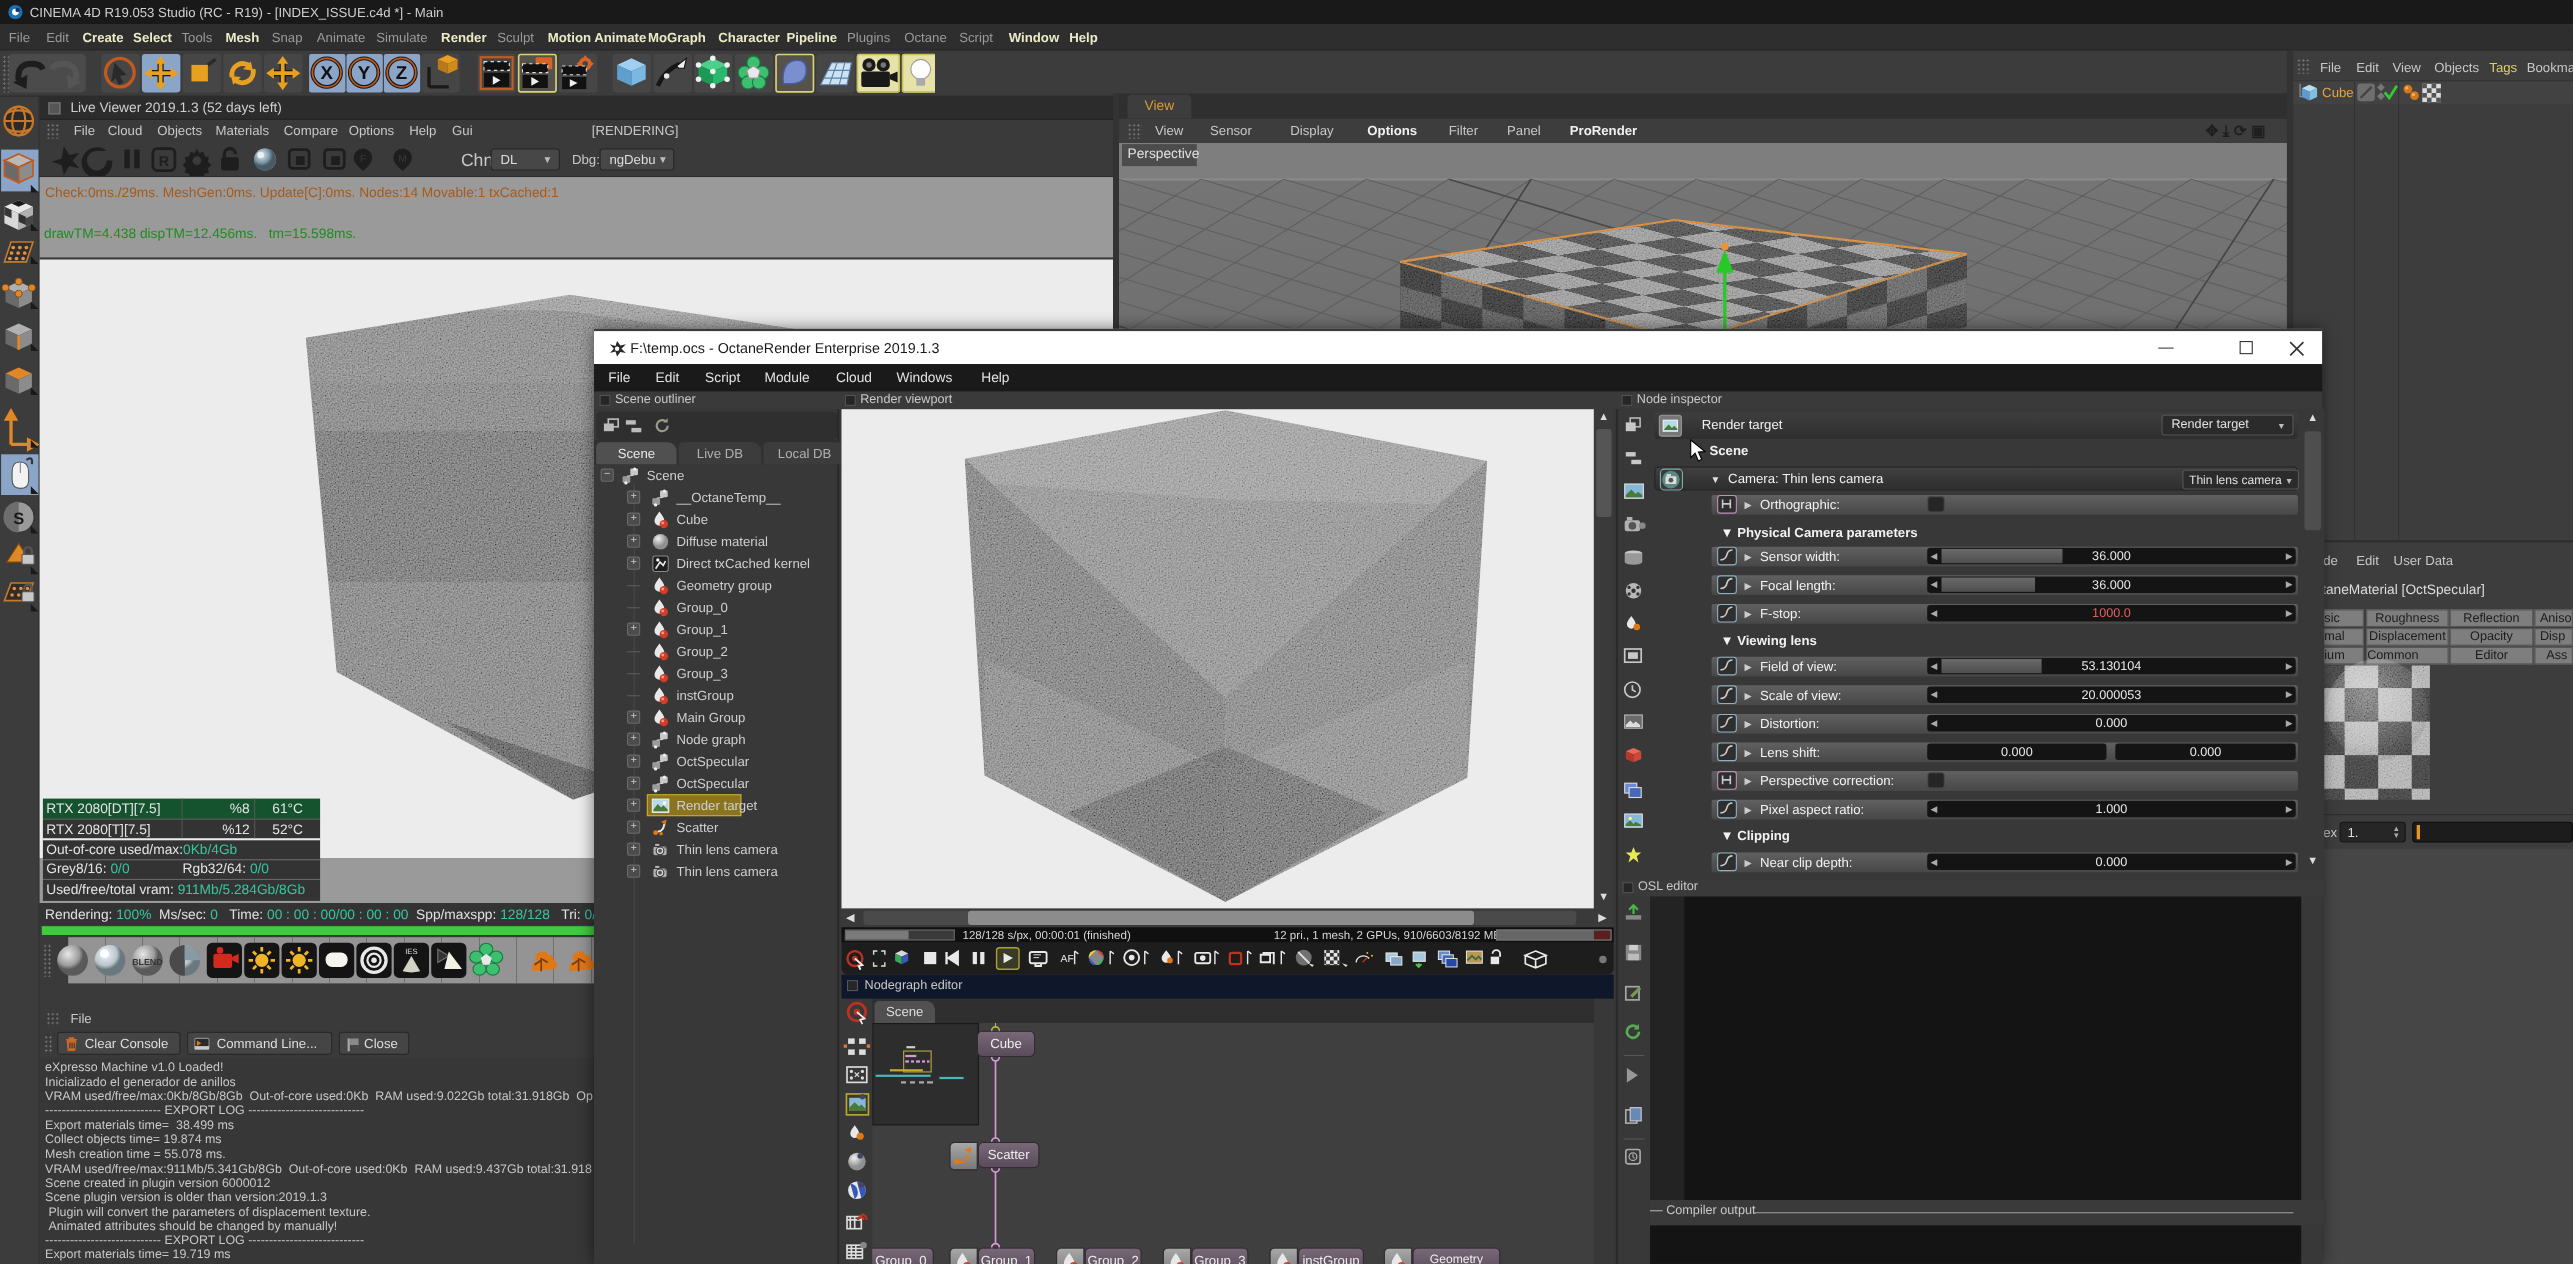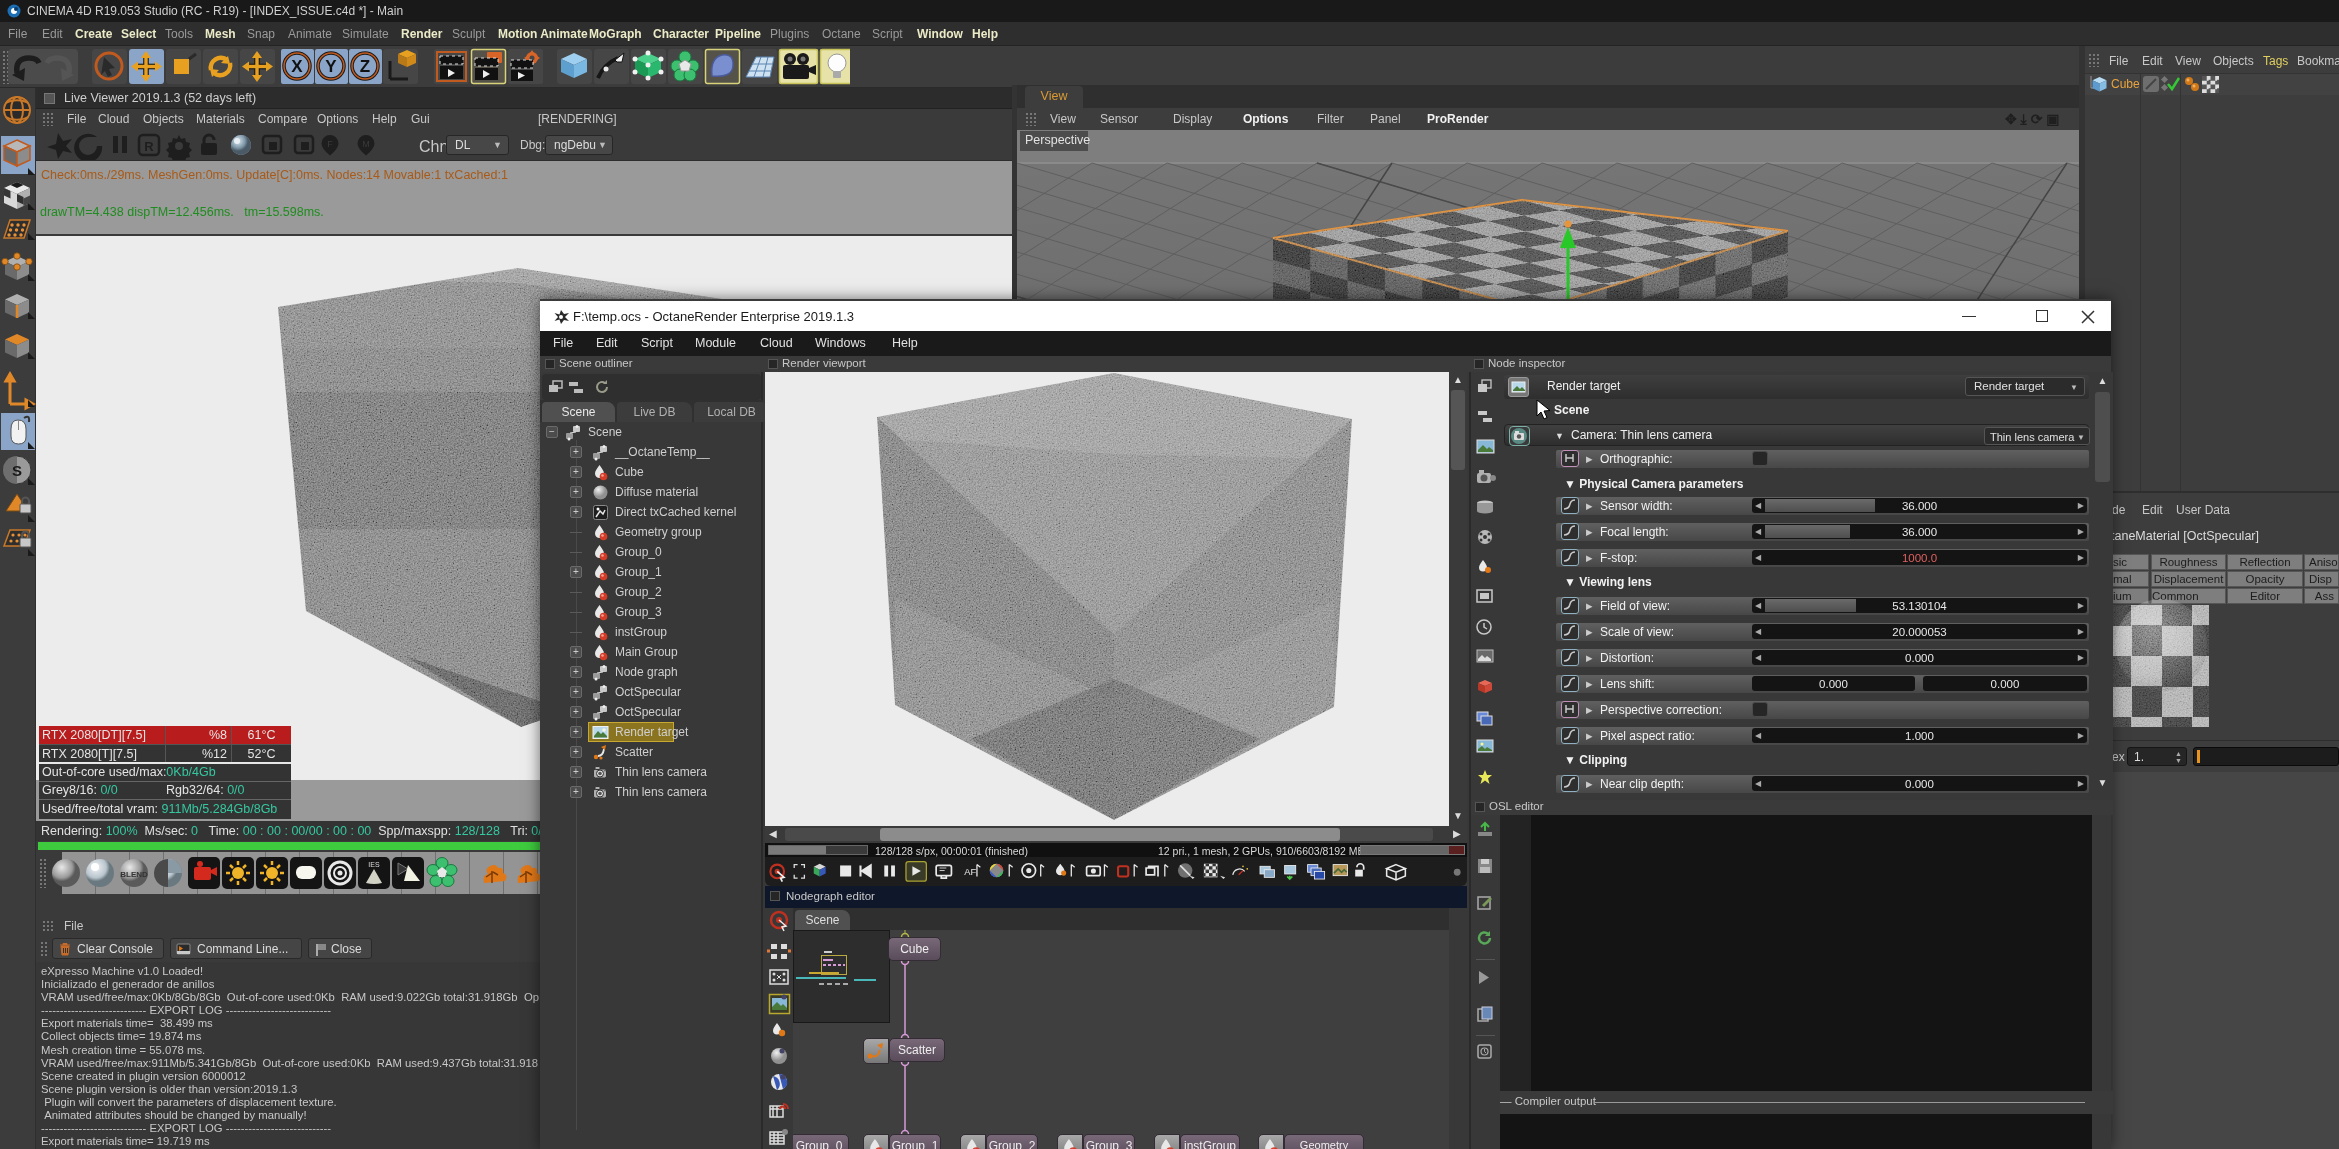--- a/index.html
+++ b/index.html
@@ -460,21 +460,21 @@
      <polygon points="369,418 560,482 560,530 485,489" fill="#6e6e6e"></polygon>
      <polygon points="230,20 482,30 712,65 720,80 482,45 230,40" fill="#a5a5a5"></polygon>
      <rect x="230" y="20" width="520" height="480" filter="url(#nz)" opacity="0.55" style="mix-blend-mode:overlay"></rect>
     </g>
    </svg>
   </div>
 
   <div class="a" style="left:0;top:692px;width:976px;height:41px;background:#9a9a9a"></div>
 
   <div id="lvstats" style="position:absolute;left:3px;top:638px;width:252px;font-size:12.5px;color:#e4e4e4">
-    <div style="display:flex;background:#b91c1c;border-bottom:1px solid #555;height:19px;line-height:18px">
+    <div style="display:flex;background:#14532d;border-bottom:1px solid #555;height:19px;line-height:18px">
         <div style="width:127px;border-right:1px solid #555;padding-left:3px">RTX 2080[DT][7.5]</div>
         <div style="width:66px;border-right:1px solid #555;text-align:right;padding-right:4px">%8</div>
         <div style="flex:1;text-align:center">61°C</div>
       </div>
     <div style="display:flex;background:#333;border-bottom:2px solid #e8e8e8;height:19px;line-height:18px">
         <div style="width:127px;border-right:1px solid #555;padding-left:3px">RTX 2080[T][7.5]</div>
         <div style="width:66px;border-right:1px solid #555;text-align:right;padding-right:4px">%12</div>
         <div style="flex:1;text-align:center">52°C</div>
       </div>
     <div style="background:#333;border-bottom:1px solid #666;height:18px;line-height:17px;padding-left:3px">Out-of-core used/max:<span style="color:#35c8a0">0Kb/4Gb</span></div>

